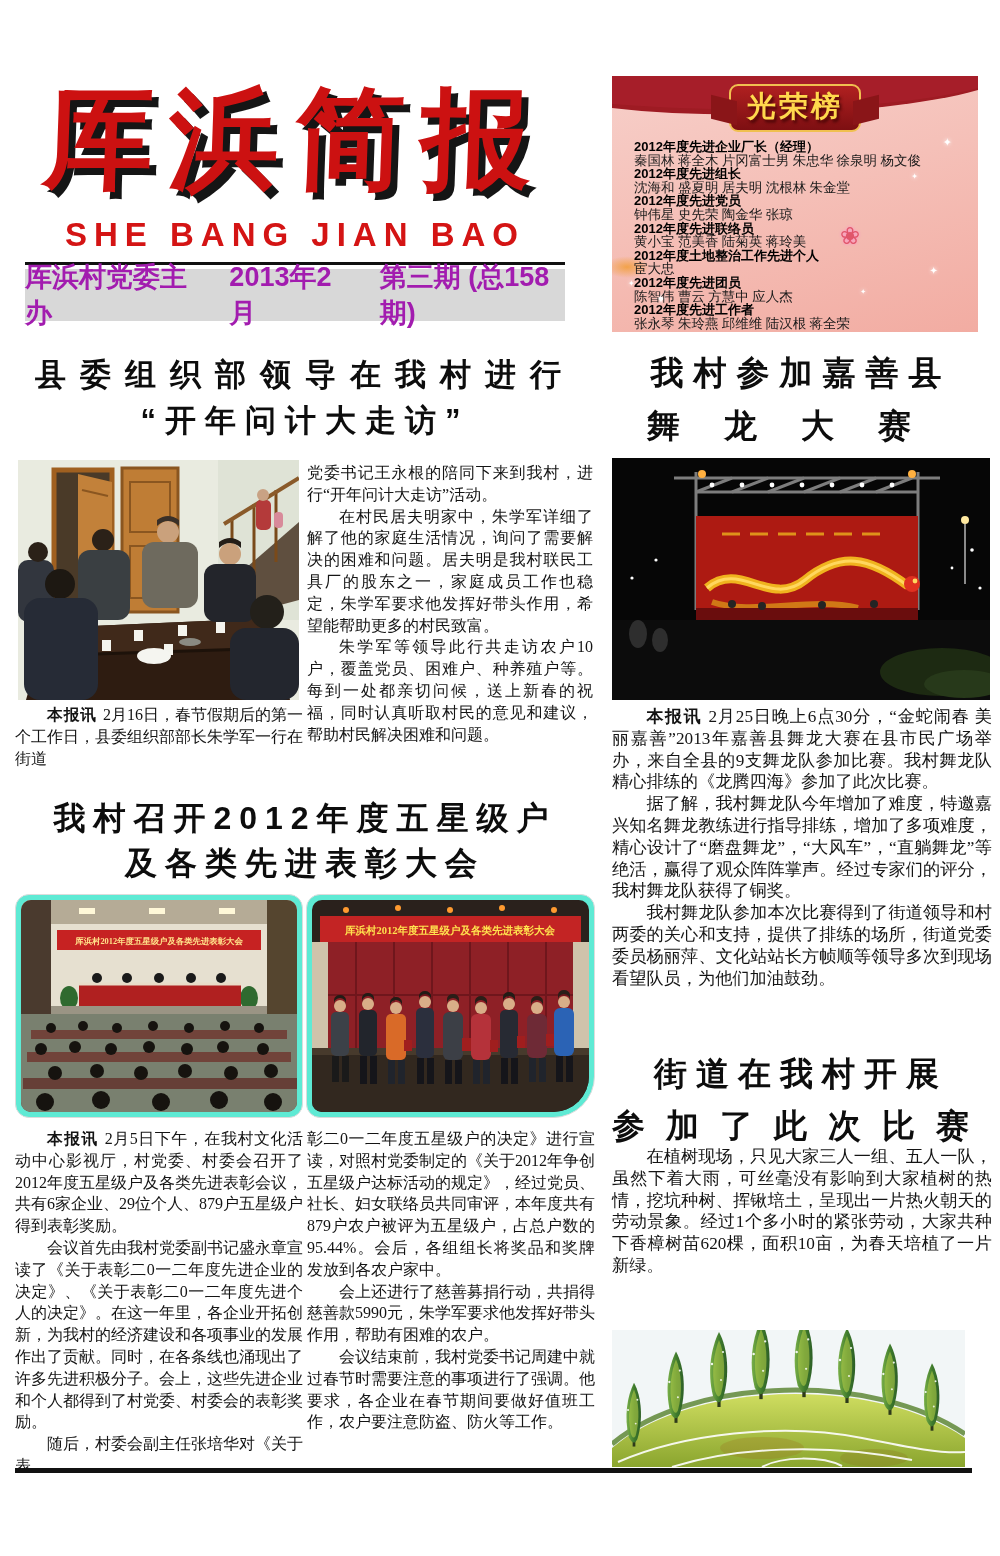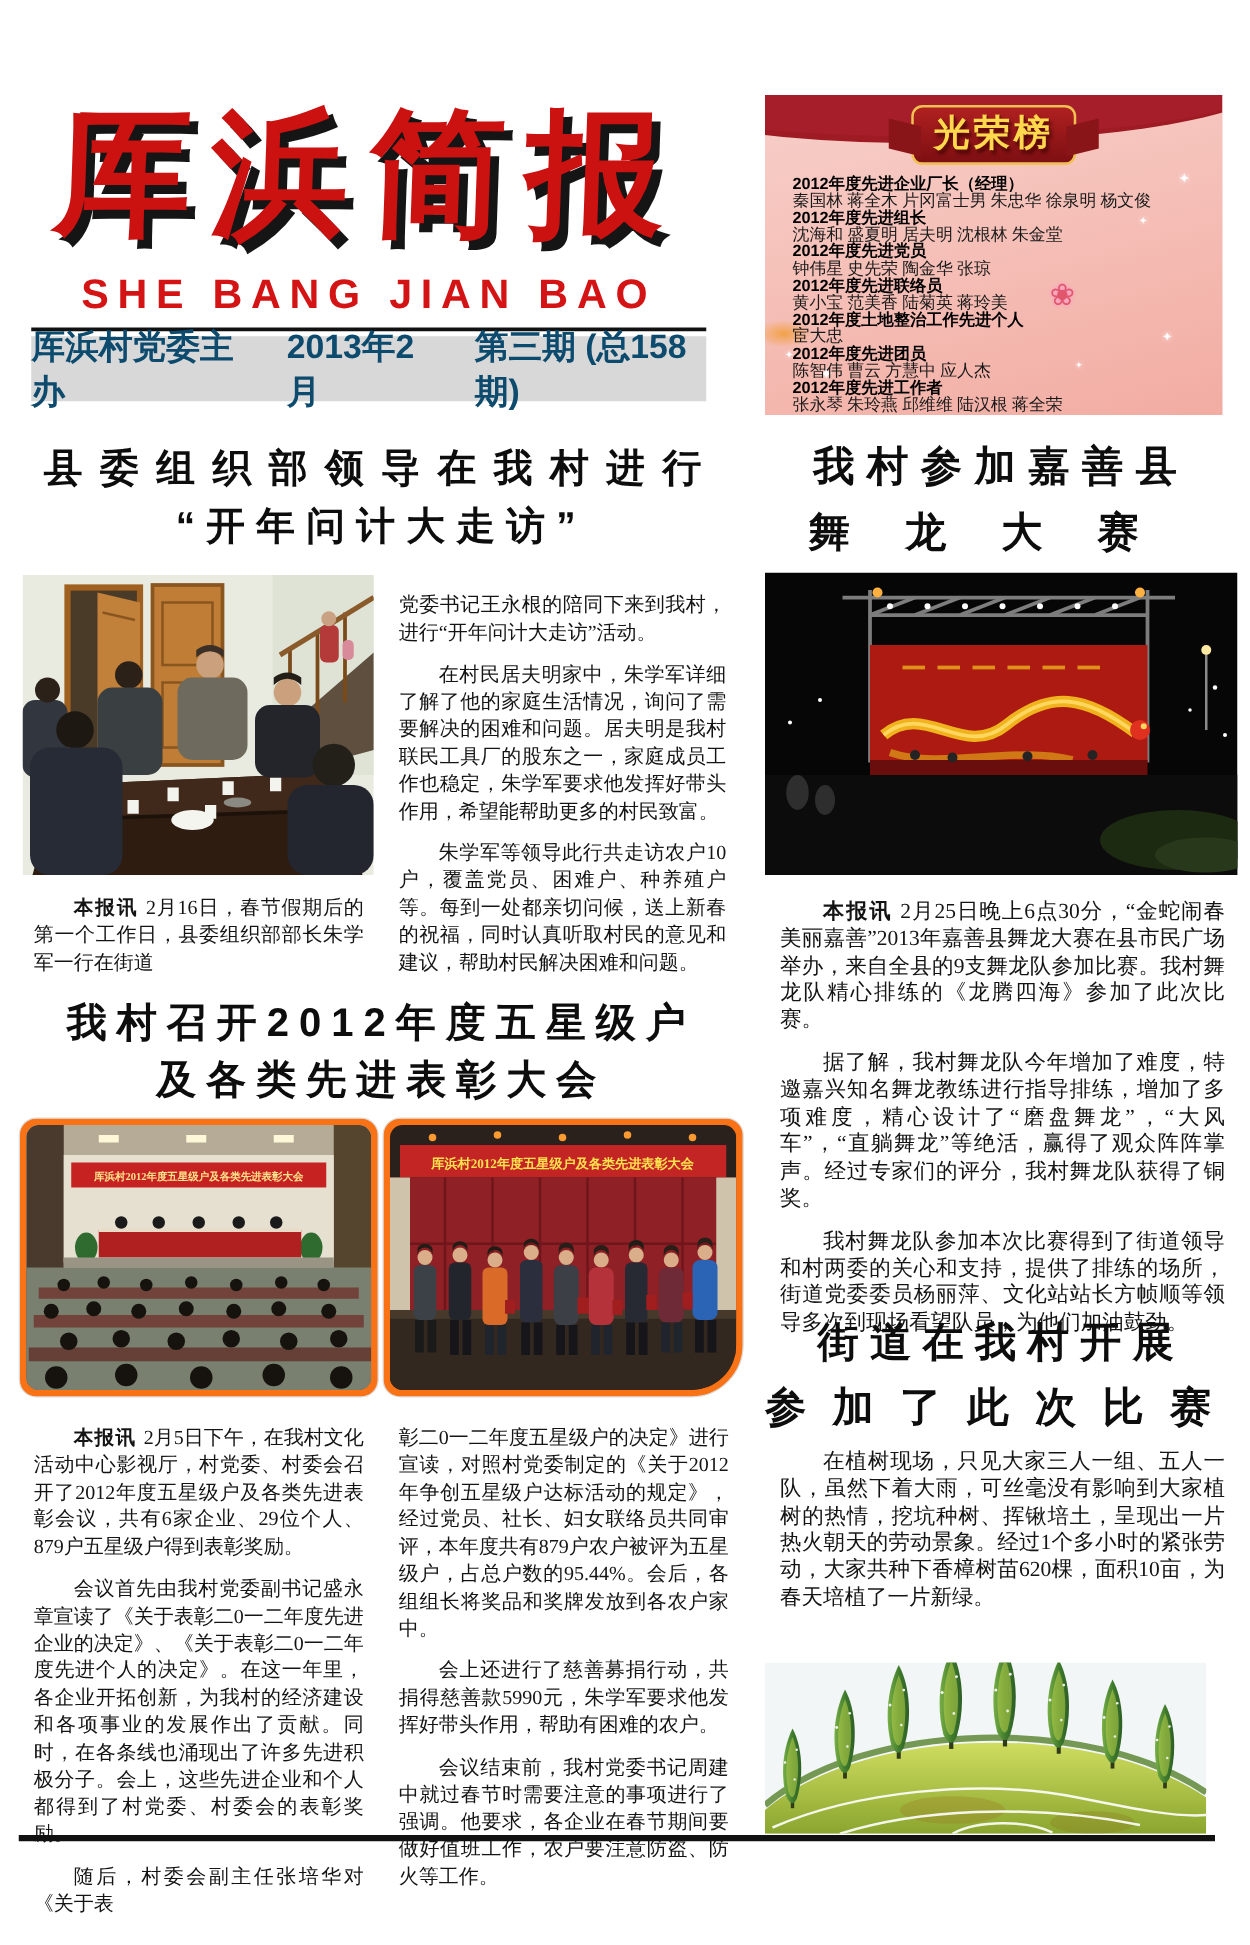--- a/index.html
+++ b/index.html
@@ -10,21 +10,21 @@
   
   .mast-title{left:25px;top:60px;width:540px;height:158px;text-align:center;
     font-family:"DejaVu Serif",serif;font-weight:900;font-size:110px;line-height:158px;
     color:#cc1111;letter-spacing:16px;text-shadow:7px 7px 0 #151515;transform:skewX(-2deg);}
   .mast-sub{left:25px;top:216px;width:540px;text-align:center;
     font-family:"Liberation Sans",sans-serif;font-weight:bold;font-size:33px;
     color:#d41414;letter-spacing:7px;}
   .rule-top{left:25px;top:262px;width:540px;height:3px;background:#111;}
   .info-bar{left:25px;top:269px;width:540px;height:52px;background:#d8d8d8;
     display:flex;align-items:center;justify-content:center;gap:34px;
-    font-family:"Liberation Sans",sans-serif;font-weight:bold;font-size:27px;color:#0c4a6e;}
+    font-family:"Liberation Sans",sans-serif;font-weight:bold;font-size:27px;color:#a21caf;}
 
   
   .honor{left:612px;top:76px;width:366px;height:256px;overflow:hidden;
     background:linear-gradient(165deg,#f7cfc9 0%,#f5c0b8 45%,#f2aca2 100%);}
   .honor-band{position:absolute;left:0;top:0;}
   .badge{position:absolute;top:8px;left:50%;transform:translateX(-50%);
     background:linear-gradient(180deg,#b02020,#7d0f12);
     border:2px solid #f0c050;border-radius:9px;padding:1px 16px 3px;z-index:3;}
   .badge::before,.badge::after{content:"";position:absolute;top:12px;width:26px;height:24px;
     background:#8a1518;z-index:-1;}
@@ -50,29 +50,29 @@
   .hl2{left:15px;top:796px;width:580px;font-size:32px;line-height:45px;letter-spacing:8px;}
   .hl3{left:612px;top:346px;width:378px;font-size:33px;line-height:53px;letter-spacing:10px;}
   .hl3 .wide{letter-spacing:44px;}
   .hl4{left:612px;top:1028px;width:378px;font-size:33px;line-height:52px;letter-spacing:9px;margin-top:20px;}
   .hl4 .wide{letter-spacing:21px;}
 
   
   .col{text-align:justify;color:#141414;}
   .colL{font-size:16px;line-height:21.8px;}
   .colR{font-size:17.2px;line-height:21.8px;}
-  .col p{margin:12px;}
+  .col p{margin:0;}
   .ind{text-indent:2em;}
   .cont{text-indent:0;}
   .lead{font-family:"Liberation Sans",sans-serif;font-weight:bold;font-size:0.98em;
     letter-spacing:1px;padding-right:6px;}
 
   
   .photo{display:block;}
-  .pframe{background:#f97316;border:1px solid #dcdcdc;border-radius:14px;padding:5px;}
+  .pframe{background:#5eead4;border:1px solid #dcdcdc;border-radius:14px;padding:5px;}
   .pframe svg{display:block;}
   .rframe{border-radius:14px 14px 42px 14px;}
   .rule-bottom{left:15px;top:1468px;width:957px;height:5px;background:#111;}
 </style>
 </head>
 <body>
 
 <div class="page">
 
   <div class="abs mast-title">厍浜简报</div>

